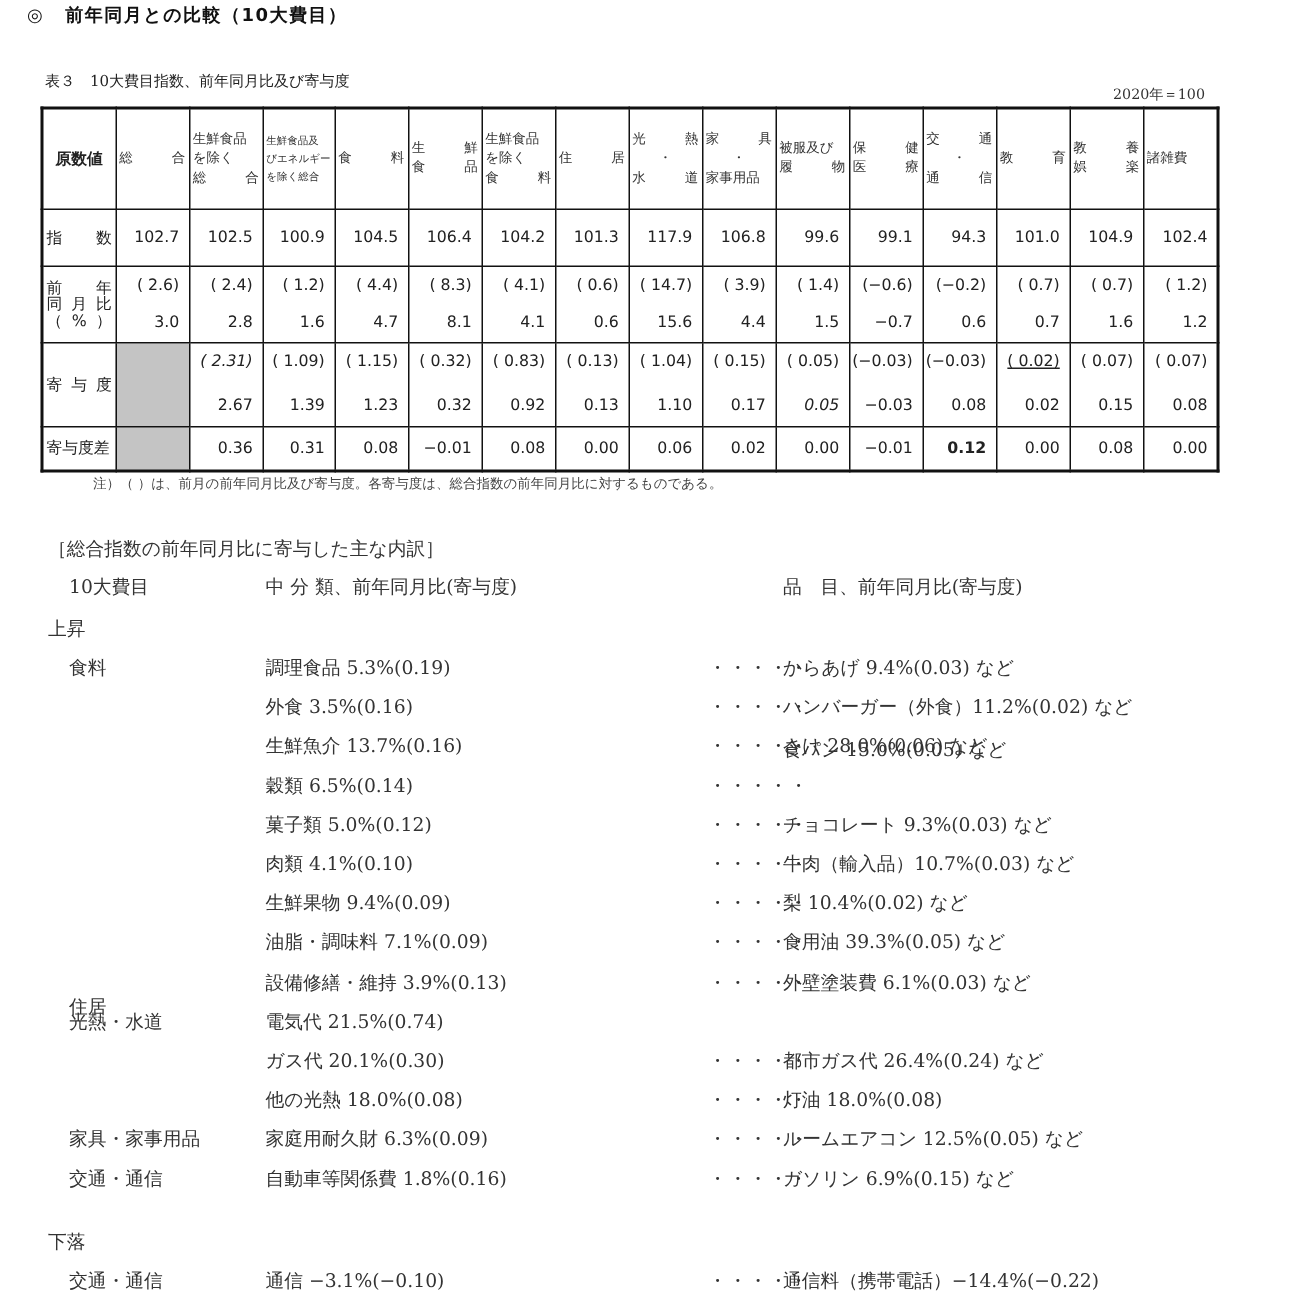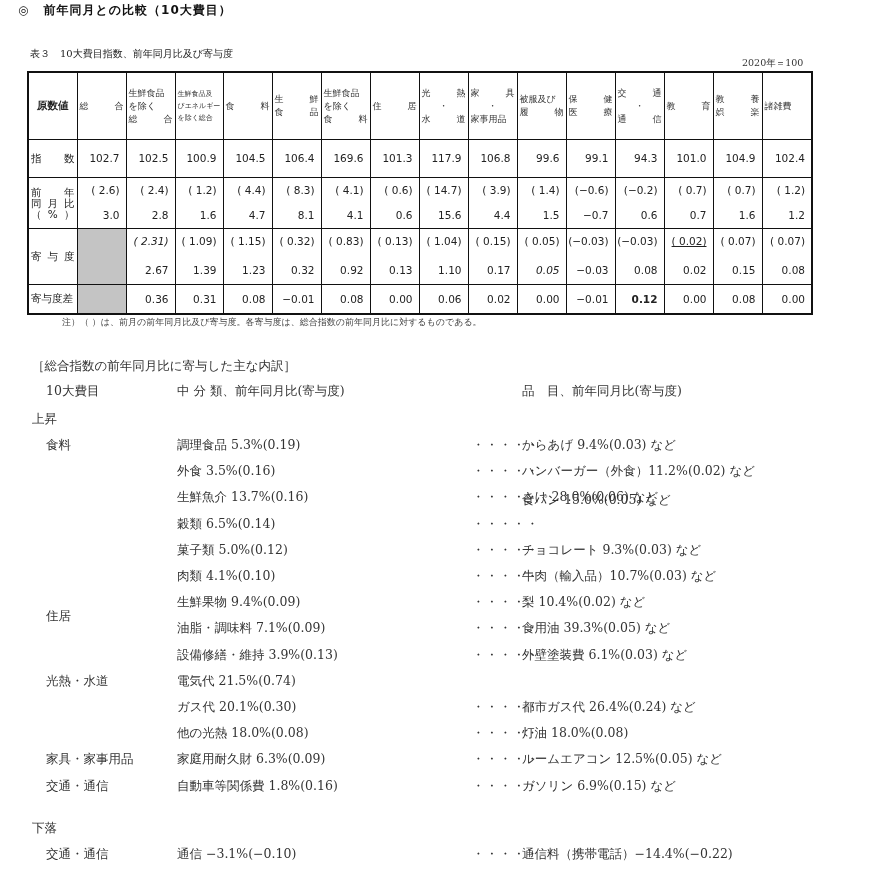--- a/index.html
+++ b/index.html
@@ -230,21 +230,21 @@
         <td class="v one">
           <div>100.9</div>
         </td>
         <td class="v one">
           <div>104.5</div>
         </td>
         <td class="v one">
           <div>106.4</div>
         </td>
         <td class="v one">
-          <div>169.6</div>
+          <div>104.2</div>
         </td>
         <td class="v one">
           <div>101.3</div>
         </td>
         <td class="v one">
           <div>117.9</div>
         </td>
         <td class="v one">
           <div>106.8</div>
         </td>
@@ -497,21 +497,21 @@
     <div class="ln" style="left: 522px; top: 541.8px;">チョコレート 9.3%(0.03) など</div>
     <div class="ln" style="left: 177px; top: 568px;">肉類 4.1%(0.10)</div>
     <div class="ln dots" style="left: 472px; top: 568px;">・・・・・</div>
     <div class="ln" style="left: 522px; top: 568px;">牛肉（輸入品）10.7%(0.03) など</div>
     <div class="ln" style="left: 177px; top: 594.2px;">生鮮果物 9.4%(0.09)</div>
     <div class="ln dots" style="left: 472px; top: 594.2px;">・・・・・</div>
     <div class="ln" style="left: 522px; top: 594.2px;">梨 10.4%(0.02) など</div>
     <div class="ln" style="left: 177px; top: 620.4px;">油脂・調味料 7.1%(0.09)</div>
     <div class="ln dots" style="left: 472px; top: 620.4px;">・・・・・</div>
     <div class="ln" style="left: 522px; top: 620.4px;">食用油 39.3%(0.05) など</div>
-    <div class="ln" style="left: 46px; top: 608px;">住居</div>
+    <div class="ln" style="left: 46px; top: 663px;">住居</div>
     <div class="ln" style="left: 177px; top: 646.6px;">設備修繕・維持 3.9%(0.13)</div>
     <div class="ln dots" style="left: 472px; top: 646.6px;">・・・・・</div>
     <div class="ln" style="left: 522px; top: 646.6px;">外壁塗装費 6.1%(0.03) など</div>
     <div class="ln" style="left: 46px; top: 672.8px;">光熱・水道</div>
     <div class="ln" style="left: 177px; top: 672.8px;">電気代 21.5%(0.74)</div>
     <div class="ln" style="left: 177px; top: 699px;">ガス代 20.1%(0.30)</div>
     <div class="ln dots" style="left: 472px; top: 699px;">・・・・・</div>
     <div class="ln" style="left: 522px; top: 699px;">都市ガス代 26.4%(0.24) など</div>
     <div class="ln" style="left: 177px; top: 725.2px;">他の光熱 18.0%(0.08)</div>
     <div class="ln dots" style="left: 472px; top: 725.2px;">・・・・・</div>

